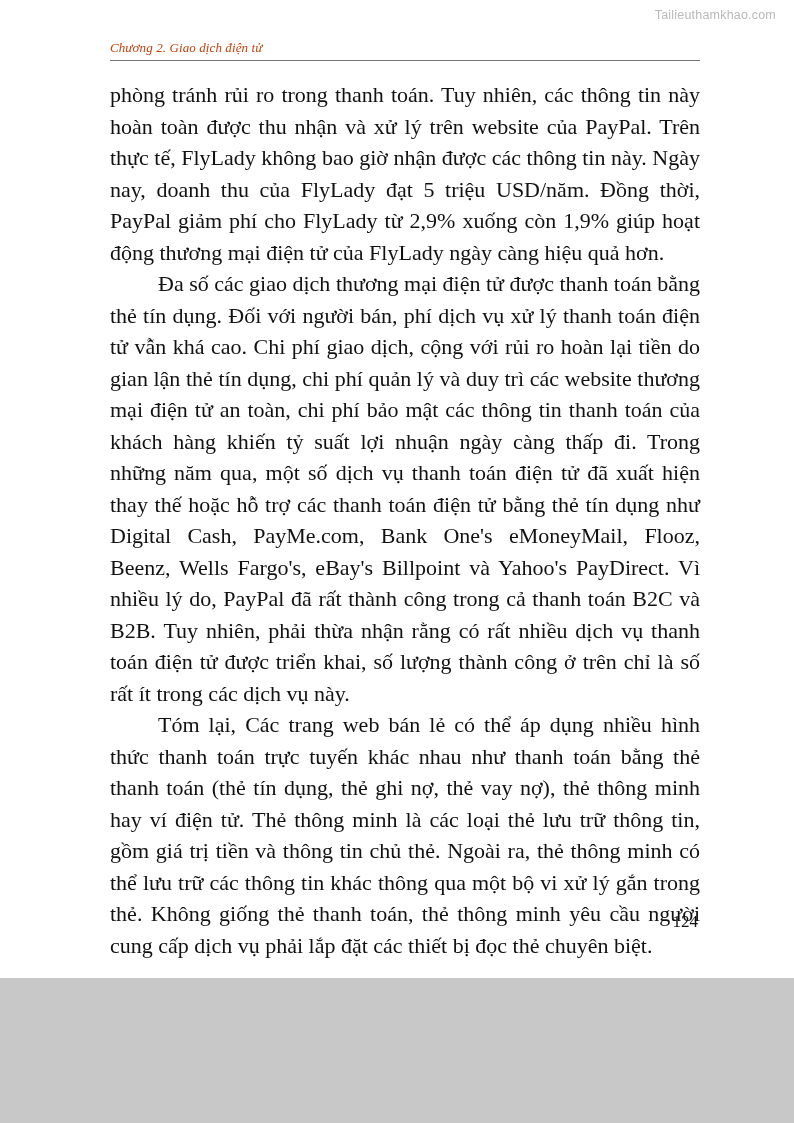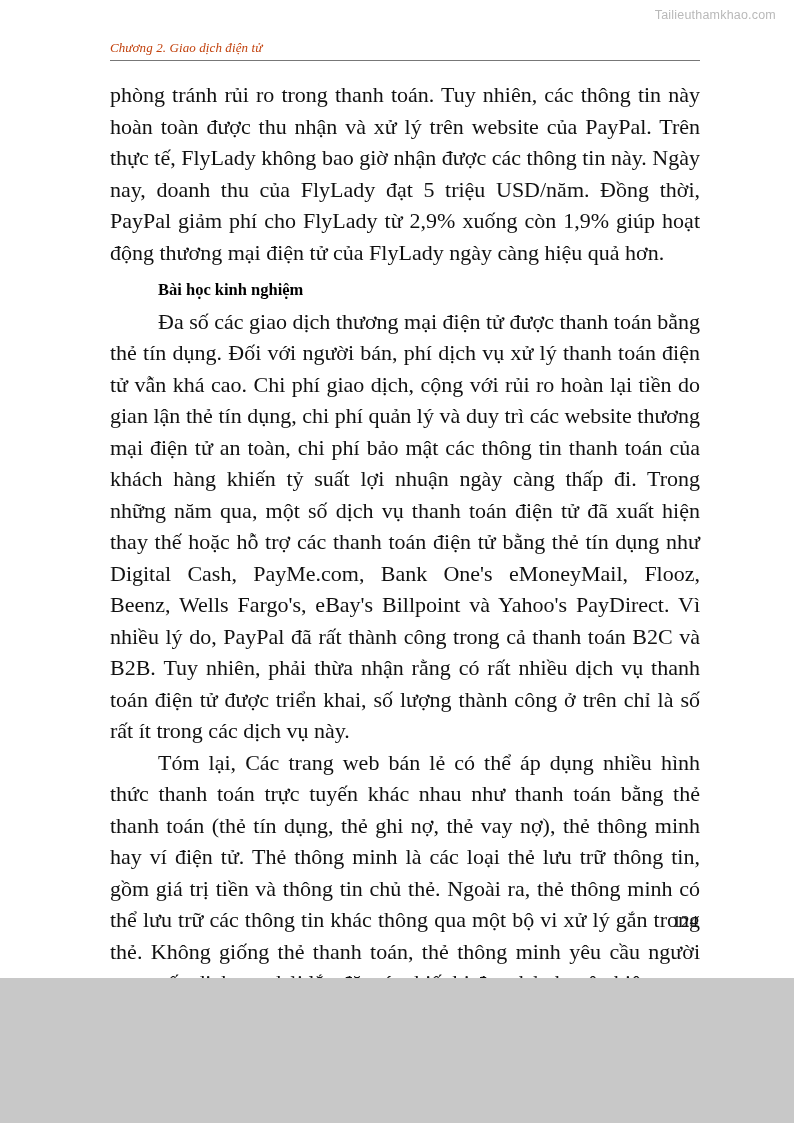--- a/index.html
+++ b/index.html
@@ -80,21 +80,20 @@
 <div class="page">
 
   <div class="watermark">Tailieuthamkhao.com</div>
 
   <div class="content">
 
     <div class="running-head">Chương 2. Giao dịch điện tử</div>
 
     <div class="body-text">
       <p class="para">phòng tránh rủi ro trong thanh toán. Tuy nhiên, các thông tin này hoàn toàn được thu nhận và xử lý trên website của PayPal. Trên thực tế, FlyLady không bao giờ nhận được các thông tin này. Ngày nay, doanh thu của FlyLady đạt 5 triệu USD/năm. Đồng thời, PayPal giảm phí cho FlyLady từ 2,9% xuống còn 1,9% giúp hoạt động thương mại điện tử của FlyLady ngày càng hiệu quả hơn.</p>
-      <p class="subhead">Bài học kinh nghiệm</p>
       <p class="para indent">Đa số các giao dịch thương mại điện tử được thanh toán bằng thẻ tín dụng. Đối với người bán, phí dịch vụ xử lý thanh toán điện tử vẫn khá cao. Chi phí giao dịch, cộng với rủi ro hoàn lại tiền do gian lận thẻ tín dụng, chi phí quản lý và duy trì các website thương mại điện tử an toàn, chi phí bảo mật các thông tin thanh toán của khách hàng khiến tỷ suất lợi nhuận ngày càng thấp đi. Trong những năm qua, một số dịch vụ thanh toán điện tử đã xuất hiện thay thế hoặc hỗ trợ các thanh toán điện tử bằng thẻ tín dụng như Digital Cash, PayMe.com, Bank One's eMoneyMail, Flooz, Beenz, Wells Fargo's, eBay's Billpoint và Yahoo's PayDirect. Vì nhiều lý do, PayPal đã rất thành công trong cả thanh toán B2C và B2B. Tuy nhiên, phải thừa nhận rằng có rất nhiều dịch vụ thanh toán điện tử được triển khai, số lượng thành công ở trên chỉ là số rất ít trong các dịch vụ này.</p>
       <p class="para indent">Tóm lại, Các trang web bán lẻ có thể áp dụng nhiều hình thức thanh toán trực tuyến khác nhau như thanh toán bằng thẻ thanh toán (thẻ tín dụng, thẻ ghi nợ, thẻ vay nợ), thẻ thông minh hay ví điện tử. Thẻ thông minh là các loại thẻ lưu trữ thông tin, gồm giá trị tiền và thông tin chủ thẻ. Ngoài ra, thẻ thông minh có thể lưu trữ các thông tin khác thông qua một bộ vi xử lý gắn trong thẻ. Không giống thẻ thanh toán, thẻ thông minh yêu cầu người cung cấp dịch vụ phải lắp đặt các thiết bị đọc thẻ chuyên biệt.</p>
     </div>
 
   </div>
 
   <div class="page-number">124</div>
 
 </div>
 

